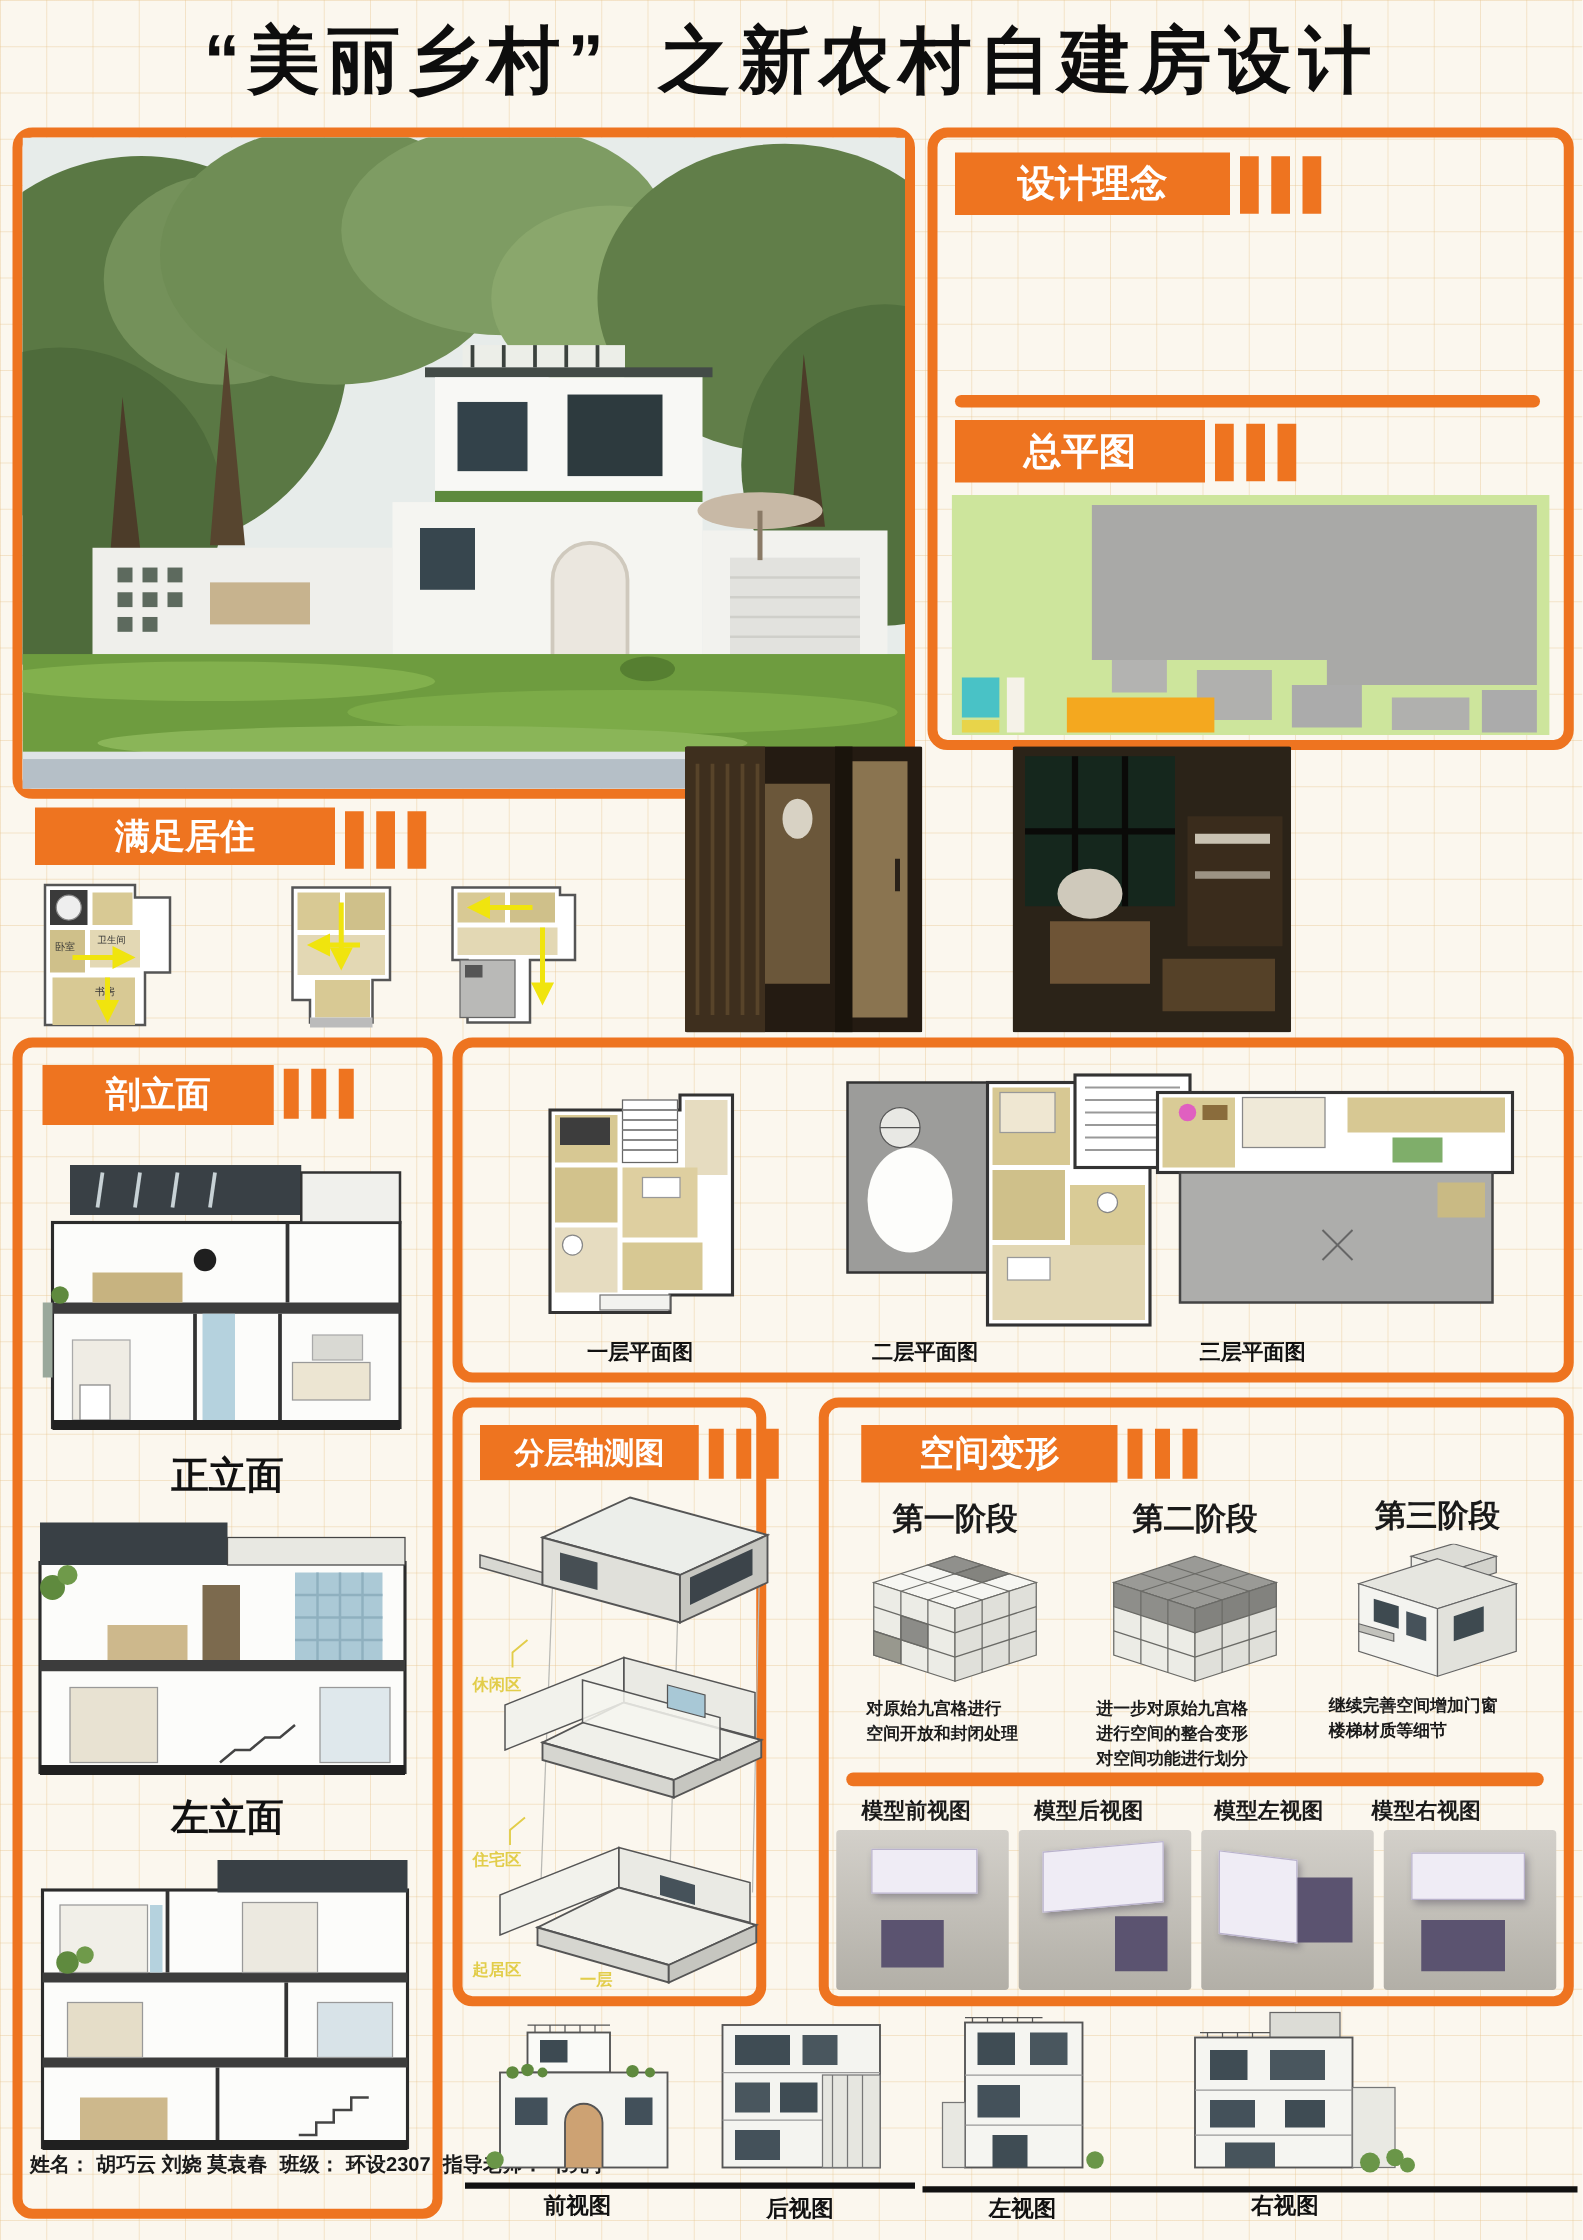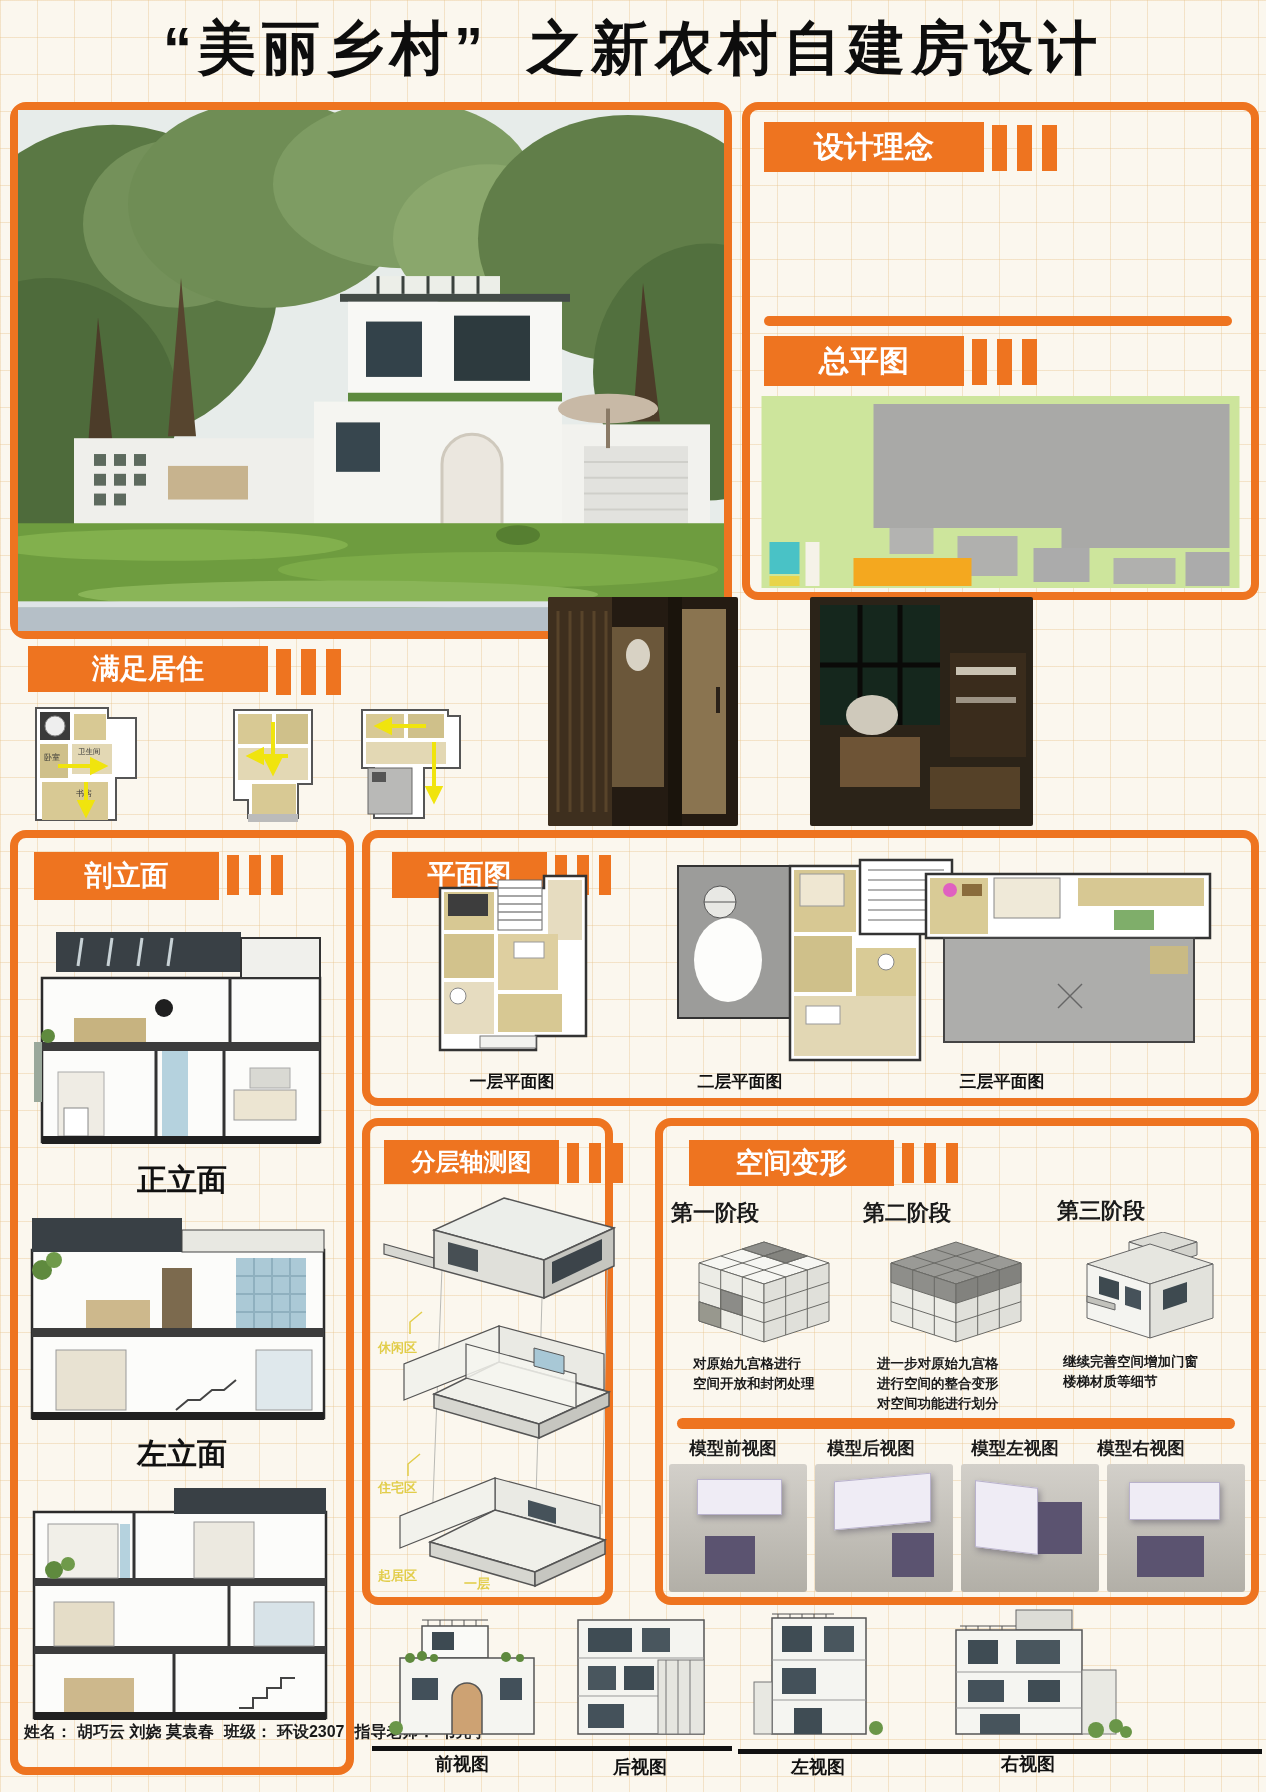--- a/index.html
+++ b/index.html
@@ -20,21 +20,21 @@
   .hdr-bars{display:flex;gap:10px;padding-top:3px}
   .hdr-bars i{display:block;width:15px;height:46px;background:#ee7420}
   .hdr-sm .hdr-bars i{width:12px;height:40px}
   .divider{position:absolute;background:#ee7420;border-radius:6px}
   .lbl{position:absolute;font-weight:700;color:#111;text-align:center}
   .photo{position:absolute;overflow:hidden;border-radius:2px}
   .fill{width:100%;height:100%;display:block}
   svg{display:block}
   .bodytext{position:absolute;font-size:14.5px;line-height:22.5px;font-weight:600;color:#151515;text-align:justify}
   .stage{position:absolute;width:186px}
-  .stage .st-title{display:block;text-align:left;font-size:22px;font-weight:700}
+  .stage .st-title{display:block;text-align:center;font-size:25px;font-weight:700}
   .stage .st-desc{display:block;margin-top:6px;font-size:13.5px;line-height:20px;font-weight:600;white-space:pre-line}
   .mlabel{position:absolute;top:310px;width:140px;text-align:center;font-size:17.5px;font-weight:700}
   .mphoto{position:absolute;top:338px;width:138px;height:128px;border-radius:3px;overflow:hidden;
     background:linear-gradient(180deg,#d3d0ca,#b2afa7)}
   .mphoto div{position:absolute}
   .ms1{background:#efecf5;border:1px solid #b9b2cc;box-shadow:2px 3px 6px rgba(40,35,60,.35)}
   .ms2{background:#5b5370}
   #mp1 .ms1{left:20%;top:12%;width:62%;height:28%}
   #mp1 .ms2{left:26%;bottom:14%;width:36%;height:30%}
   #mp2 .ms1{left:14%;top:10%;width:70%;height:38%;transform:skewY(-5deg)}
@@ -335,28 +335,20 @@
         <span class="gap"></span>
         <span>班级：</span>
         <span>环设2307</span>
         <span class="gap"></span>
         <span>指导老师：</span>
         <span>韦亮宇</span>
     </div>
   </div>
 
   <div class="panel" style="left:362px;top:830px;width:897px;height:276px">
-    <div class="sec-hdr hdr-sm" style="left:22px;top:14px">
-      <div class="hdr-box" style="width:155px;height:46px;font-size:28px">平面图</div>
-      <div class="hdr-bars">
-          <i></i>
-          <i></i>
-          <i></i>
-        </div>
-    </div>
 
     <svg style="position:absolute;left:58px;top:26px" width="170" height="200" viewBox="0 0 170 200">
       <path d="M12 24 h104 v-12 h42 v160 h-50 v14 h-96 z" fill="#fff" stroke="#333" stroke-width="2.5"></path>
       <rect x="16" y="28" width="50" height="38" fill="#d7c893"></rect>
       <rect x="20" y="30" width="40" height="22" fill="#3d3d3d"></rect>
       <rect x="70" y="16" width="44" height="50" fill="#fff" stroke="#666"></rect>
       <g stroke="#888" stroke-width="1.5">
         <line x1="70" y1="24" x2="114" y2="24"></line>
           <line x1="70" y1="32" x2="114" y2="32"></line>
         <line x1="70" y1="40" x2="114" y2="40"></line>

